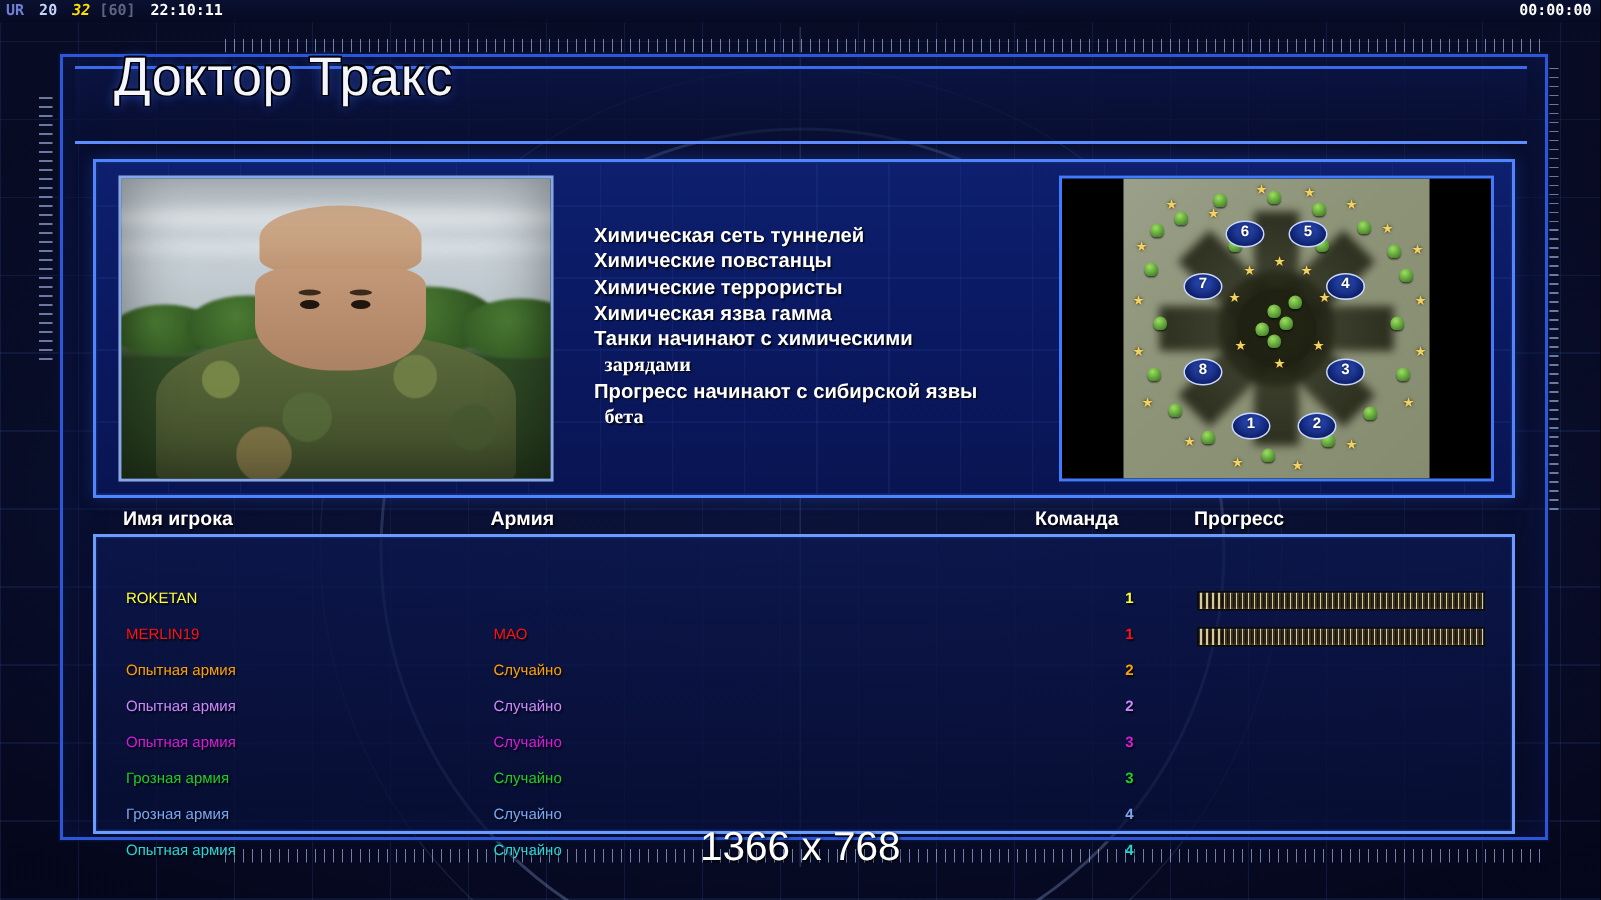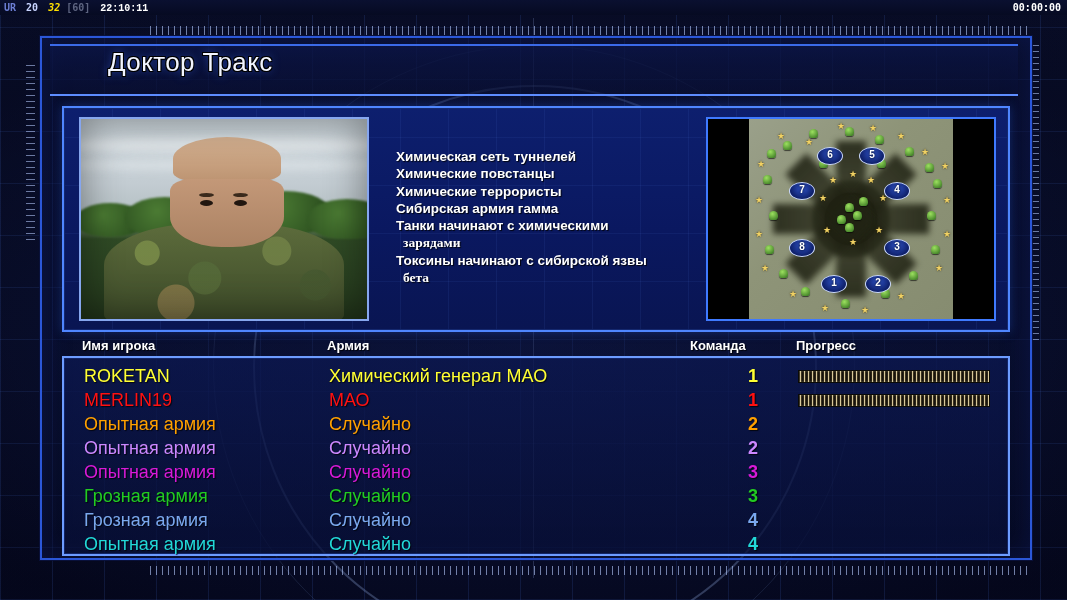--- a/index.html
+++ b/index.html
@@ -27,21 +27,21 @@
   
   #topbar{position:absolute;left:0;top:0;width:1067px;height:15px;
     background:linear-gradient(180deg,#0a1030 0%,#060a22 100%);
     font-family:"DejaVu Sans Mono","Liberation Mono",monospace;font-size:10px;font-weight:bold;
     line-height:15px;white-space:nowrap;z-index:40;}
   #topbar .seg{padding-left:4px;}
   .tb-ur{color:#6d7fd6;}
   .tb-fps{color:#c8d4ff;}
   .tb-hl{color:#ffe000;font-style:italic;}
   .tb-dim{color:#5d6480;}
-  .tb-time{color:#ffffff;font-family:Liberation Mono, monospace;}
+  .tb-time{color:#ffffff;}
   #topclock{position:absolute;right:6px;top:0;color:#ffffff;
     font-family:"DejaVu Sans Mono","Liberation Mono",monospace;font-size:10px;font-weight:bold;line-height:15px;}
 
   
   #frame{position:absolute;left:40px;top:36px;width:988px;height:520px;z-index:5;
     border:2px solid #2b57d8;
     box-shadow:0 0 0 1px rgba(10,18,60,.9), inset 0 0 26px rgba(14,28,90,.55);
     background:linear-gradient(180deg, rgba(10,18,62,.40), rgba(6,12,42,.30));
   }
   
@@ -52,23 +52,23 @@
       rgba(175,195,245,.70) 0 1px, rgba(0,0,0,0) 1px 6px);}
   #ruler-top{left:150px;top:26px;width:880px;}
   #ruler-right{left:1030px;top:40px;height:300px;}
   #ruler-bottom{left:150px;top:566px;width:880px;}
   #ruler-left{left:26px;top:60px;height:180px;}
 
   
   #titlebar{position:absolute;left:50px;top:44px;width:968px;height:48px;z-index:8;
     border-top:2px solid #3b6ae8;border-bottom:2px solid #5e8dff;
     background:linear-gradient(180deg, rgba(12,22,72,.65), rgba(8,14,50,.55));}
-  #page-title{position:absolute;left:76px;top:47px;z-index:9;
-    font-size:26px;color:#f2f5ff;letter-spacing:.4px;
-    text-shadow:1px 1px 0 #000,-1px 1px 0 #000,1px -1px 0 #000,-1px -1px 0 #000, 0 0 8px rgba(60,110,255,.7);margin-left:32px;}
+  #page-title{position:absolute;left:76px;top:30px;z-index:9;
+    font-size:36px;color:#f2f5ff;letter-spacing:.4px;
+    text-shadow:1px 1px 0 #000,-1px 1px 0 #000,1px -1px 0 #000,-1px -1px 0 #000, 0 0 8px rgba(60,110,255,.7);}
 
   
   #info-panel{position:absolute;left:62px;top:106px;width:944px;height:222px;z-index:8;
     border:2px solid #4f86ff;
     background:linear-gradient(180deg,#0d1f6e 0%,#0a1860 55%,#091552 100%);
     box-shadow:inset 0 0 0 1px #14286f, 0 0 10px rgba(40,90,220,.35);
     background-image:
       repeating-linear-gradient(90deg, rgba(80,120,220,.10) 0 1px, rgba(0,0,0,0) 1px 48px),
       repeating-linear-gradient(0deg, rgba(80,120,220,.09) 0 1px, rgba(0,0,0,0) 1px 48px),
       linear-gradient(180deg,#0d1f6e 0%,#0a1860 55%,#091552 100%);
@@ -134,22 +134,22 @@
   #th-name{left:20px;top:0;}
   #th-army{left:265px;top:0;}
   #th-team{left:628px;top:0;}
   #th-prog{left:734px;top:0;}
 
   #table-panel{position:absolute;left:62px;top:356px;width:944px;height:196px;z-index:8;
     border:2px solid #6d9cff;
     background:linear-gradient(180deg, rgba(12,24,82,.72), rgba(8,16,58,.62));
     box-shadow:inset 0 0 0 1px rgba(20,40,110,.8);}
   .row{position:absolute;left:0;width:944px;height:24px;}
-  .cell{position:absolute;font-size:18px;line-height:24px;white-space:nowrap;
-    text-shadow:1px 1px 1px rgba(0,0,0,.75);}
+  .cell{position:absolute;font-size:10px;line-height:24px;white-space:nowrap;
+    text-shadow:1px 1px 1px rgba(0,0,0,.75);margin-top:24px;}
   .c-name{left:20px;}
   .c-army{left:265px;}
   .c-team{left:680px;width:18px;text-align:center;font-weight:bold;}
   .c-prog{left:734px;top:6px;width:190px;height:11px;
     background-image:repeating-linear-gradient(90deg,
       #2a2418 0 1px, #d8c89a 1px 2px, #3a3220 2px 3px, #17130c 3px 4px);
     border:1px solid #0a0a08;box-shadow:inset 0 0 2px rgba(255,240,190,.35);}
 
   
   #resolution{position:absolute;left:0;top:549px;width:1067px;text-align:center;z-index:20;
@@ -201,24 +201,24 @@
     <div class="p-brow" style="left:152px;top:74px;"></div>
     <div class="p-eye" style="left:119px;top:81px;"></div>
     <div class="p-eye" style="left:153px;top:81px;"></div>
     <div class="p-shadow"></div>
   </div>
 
   <div id="desc">
       <div class="line">Химическая сеть туннелей</div>
       <div class="line">Химические повстанцы</div>
       <div class="line">Химические террористы</div>
-      <div class="line">Сибирская армия гамма</div>
+      <div class="line">Химическая язва гамма</div>
       <div class="line">Танки начинают с химическими</div>
       <div class="line cont">зарядами</div>
-      <div class="line">Токсины начинают с сибирской язвы</div>
+      <div class="line">Прогресс начинают с сибирской язвы</div>
       <div class="line cont">бета</div>
     </div>
 
   <div id="minimap-frame">
     <div id="minimap-img">
       <div class="mm-core"></div>
     <div class="mm-spoke" style="transform: rotate(0deg) translateY(-30px);"></div>
         <div class="mm-spoke" style="transform: rotate(45deg) translateY(-30px);"></div>
         <div class="mm-spoke" style="transform: rotate(90deg) translateY(-30px);"></div>
         <div class="mm-spoke" style="transform: rotate(135deg) translateY(-30px);"></div>
@@ -291,21 +291,20 @@
   <div id="table-head">
     <div id="th-name">Имя игрока</div>
     <div id="th-army">Армия</div>
     <div id="th-team">Команда</div>
     <div id="th-prog">Прогресс</div>
   </div>
 
   <div id="table-panel">
       <div class="row" style="top: 6px;">
         <div class="cell c-name" style="color: rgb(255, 255, 51);">ROKETAN</div>
-        <div class="cell c-army" style="color: rgb(255, 255, 51);">Химический генерал МАО</div>
         <div class="cell c-team" style="color: rgb(255, 255, 51);">1</div>
         <div class="cell c-prog" style="width: 190px;"></div>
       </div>
       <div class="row" style="top: 30px;">
         <div class="cell c-name" style="color: rgb(255, 17, 17);">MERLIN19</div>
         <div class="cell c-army" style="color: rgb(255, 17, 17);">МАО</div>
         <div class="cell c-team" style="color: rgb(255, 17, 17);">1</div>
         <div class="cell c-prog" style="width: 190px;"></div>
       </div>
       <div class="row" style="top: 54px;">
@@ -333,13 +332,14 @@
         <div class="cell c-army" style="color: rgb(122, 168, 238);">Случайно</div>
         <div class="cell c-team" style="color: rgb(122, 168, 238);">4</div>
       </div>
       <div class="row" style="top: 174px;">
         <div class="cell c-name" style="color: rgb(34, 216, 216);">Опытная армия</div>
         <div class="cell c-army" style="color: rgb(34, 216, 216);">Случайно</div>
         <div class="cell c-team" style="color: rgb(34, 216, 216);">4</div>
       </div>
     </div>
 
+  <div id="resolution">1366 x 768</div>
 </div>
 
 </body></html>

